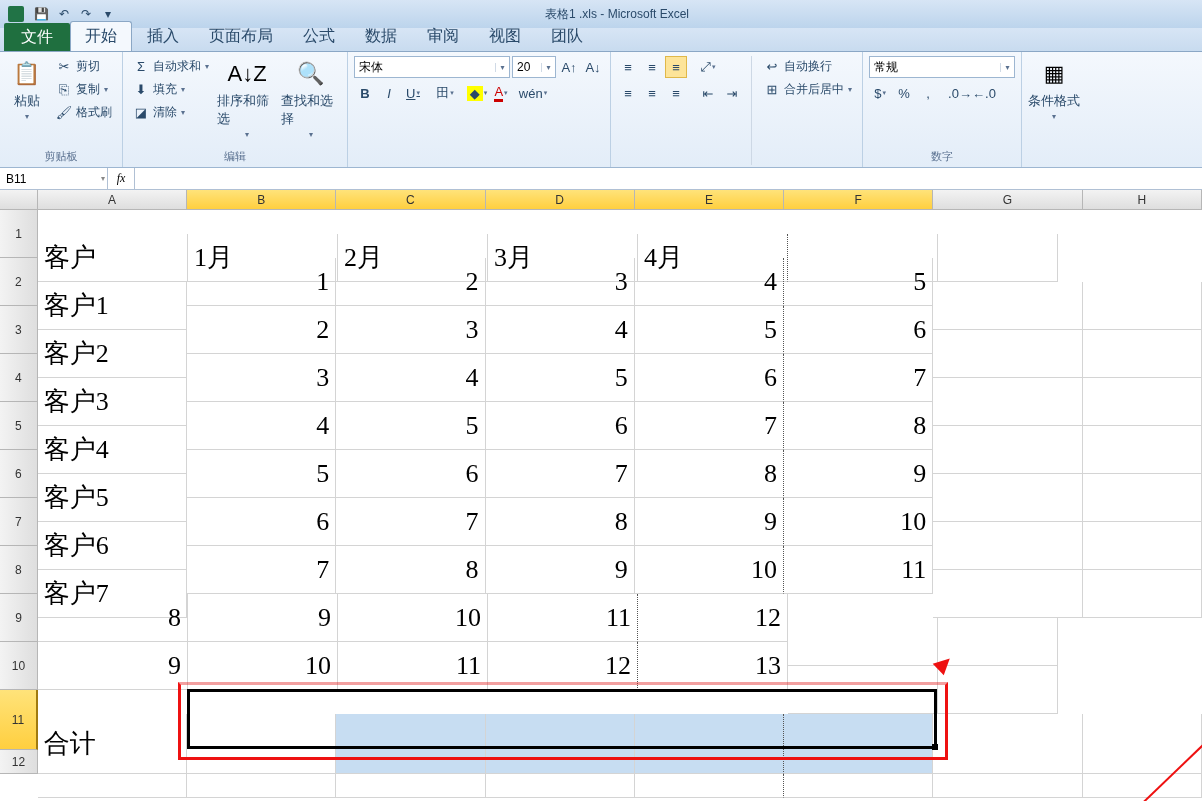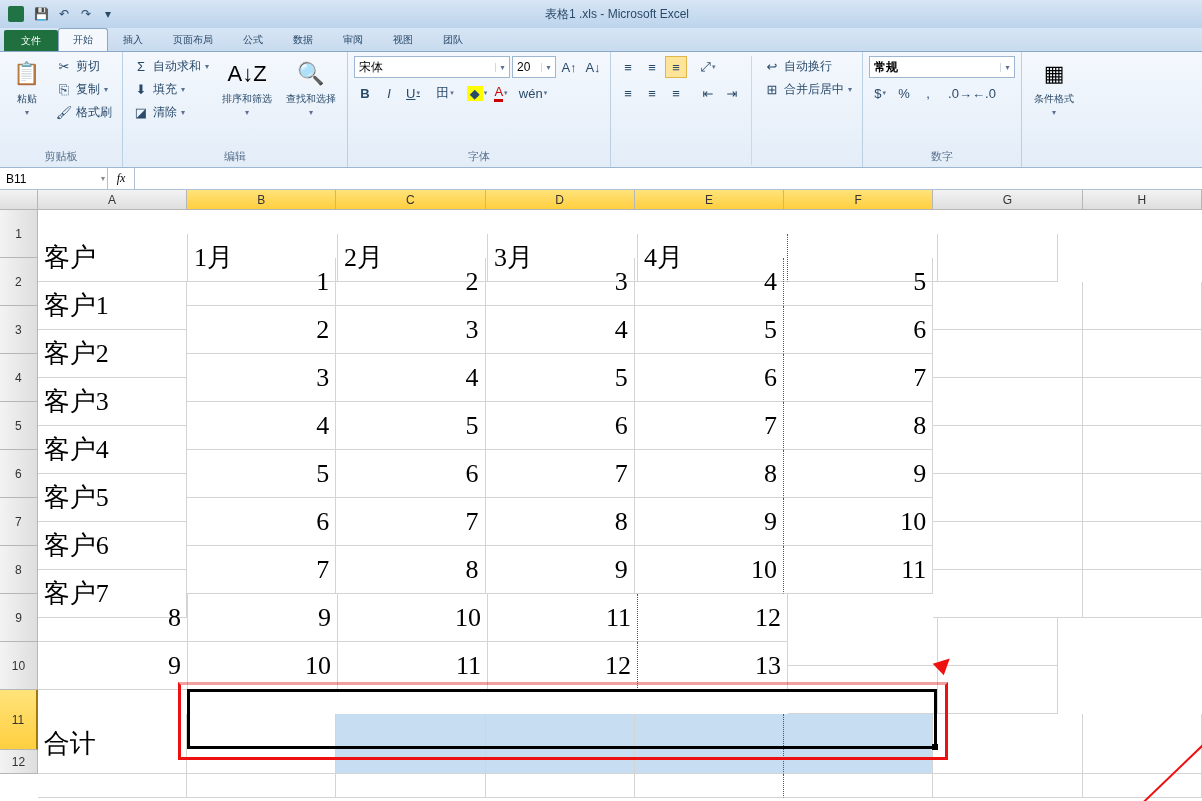--- a/index.html
+++ b/index.html
@@ -7,33 +7,33 @@
 
 
 .titlebar { height: 28px; background: linear-gradient(#d7e5f5,#bcd4ec); display: flex; align-items: center; padding: 0 4px; }
 .titlebar .app-icon { width: 16px; height: 16px; margin: 0 4px; background: #217346; border-radius: 2px; }
 .titlebar .qat { display: flex; align-items: center; gap: 6px; margin-left: 6px; }
 .titlebar .qat .qbtn { width: 16px; height: 16px; display: flex; align-items: center; justify-content: center; color: #2a4a6a; font-size: 12px; cursor: pointer; }
 .titlebar .title { margin-left: auto; margin-right: auto; transform: translateX(-40px); color: #2a4a6a; font-size: 12px; }
 
 
 .ribbon-tabs { height: 24px; background: linear-gradient(#d7e5f5,#c8dbef); display: flex; align-items: flex-end; padding-left: 4px; border-bottom: 1px solid #8ba7c5; }
-.ribbon-tabs .tab { padding: 4px 14px; color: #2a4a6a; cursor: pointer; border: 1px solid transparent; border-bottom: none; font-size: 10px; }
+.ribbon-tabs .tab { padding: 4px 14px; color: #2a4a6a; cursor: pointer; border: 1px solid transparent; border-bottom: none; font-size: 16px; }
 .ribbon-tabs .tab.file { background: #1f6f3f; color: #fff; border-radius: 2px 2px 0 0; padding: 3px 16px; }
 .ribbon-tabs .tab.active { background: #f4f8fd; border-color: #8ba7c5; border-radius: 3px 3px 0 0; }
 
 
 .ribbon { height: 116px; background: linear-gradient(#f4f8fd,#e3edf8); border-bottom: 1px solid #9db6d1; display: flex; }
 .group { border-right: 1px solid #bcd0e4; padding: 4px 6px 2px 6px; display: flex; flex-direction: column; }
 .group-body { flex: 1; display: flex; gap: 4px; }
 .group-title { text-align: center; color: #5a7190; font-size: 11px; padding: 1px 0; position: relative; }
 
 .big-btn { width: 42px; display: flex; flex-direction: column; align-items: center; justify-content: flex-start; padding-top: 2px; cursor: pointer; }
 .big-btn .ico { width: 32px; height: 32px; display: flex; align-items: center; justify-content: center; font-size: 22px; }
-.big-btn span { font-size: 10px; color: #2a4a6a; margin-top: 2px; }
+.big-btn span { font-size: 13px; color: #2a4a6a; margin-top: 2px; }
 .big-btn .dd { font-size: 8px; color: #5a7190; }
 
 .stack { display: flex; flex-direction: column; gap: 2px; justify-content: flex-start; }
 .small-btn { display: flex; align-items: center; gap: 4px; padding: 2px 4px; cursor: pointer; font-size: 12px; color: #2a4a6a; white-space: nowrap; }
 .small-btn .ic { width: 16px; height: 16px; display: flex; align-items: center; justify-content: center; font-size: 13px; }
 
 .font-combo, .num-combo { display: flex; align-items: center; border: 1px solid #9db6d1; background: #fff; height: 22px; }
 .font-combo input, .num-combo input { border: none; outline: none; padding: 0 4px; font-size: 12px; }
 .font-combo .dd, .num-combo .dd { width: 14px; text-align: center; font-size: 8px; color: #5a7190; cursor: pointer; border-left: 1px solid #d0dae6; }
 
@@ -189,21 +189,20 @@
         <div class="sq dd">
             <span style="background:#ffff00;padding:0 3px">◆</span>
           </div>
         <div class="sq dd">
             <span style="color:#c00;border-bottom:3px solid #c00">A</span>
           </div>
         <div style="width:6px"></div>
         <div class="sq dd">wén</div>
       </div>
     </div>
-    <div class="group-title">字体</div>
   </div>
 
   <div class="group">
     <div class="group-body">
       <div class="stack" style="gap:4px">
         <div class="btn-row">
           <div class="sq">≡</div>
           <div class="sq">≡</div>
           <div class="sq active">≡</div>
           <div style="width:6px"></div>
@@ -229,21 +228,21 @@
             <span>合并后居中</span>
             <span style="font-size:8px;color:#5a7190;">▾</span>
           </div>
       </div>
     </div>
   </div>
 
   <div class="group">
     <div class="group-body" style="flex-direction:column;gap:4px">
       <div class="num-combo">
-        <input style="width: 130px; font-weight: bold;" value="常规">
+        <input style="width: 130px;" value="常规">
         <div class="dd">▾</div>
       </div>
       <div class="btn-row">
         <div class="sq dd">$</div>
         <div class="sq">%</div>
         <div class="sq">,</div>
         <div style="width:6px"></div>
         <div class="sq">.0→</div>
         <div class="sq">←.0</div>
       </div>

